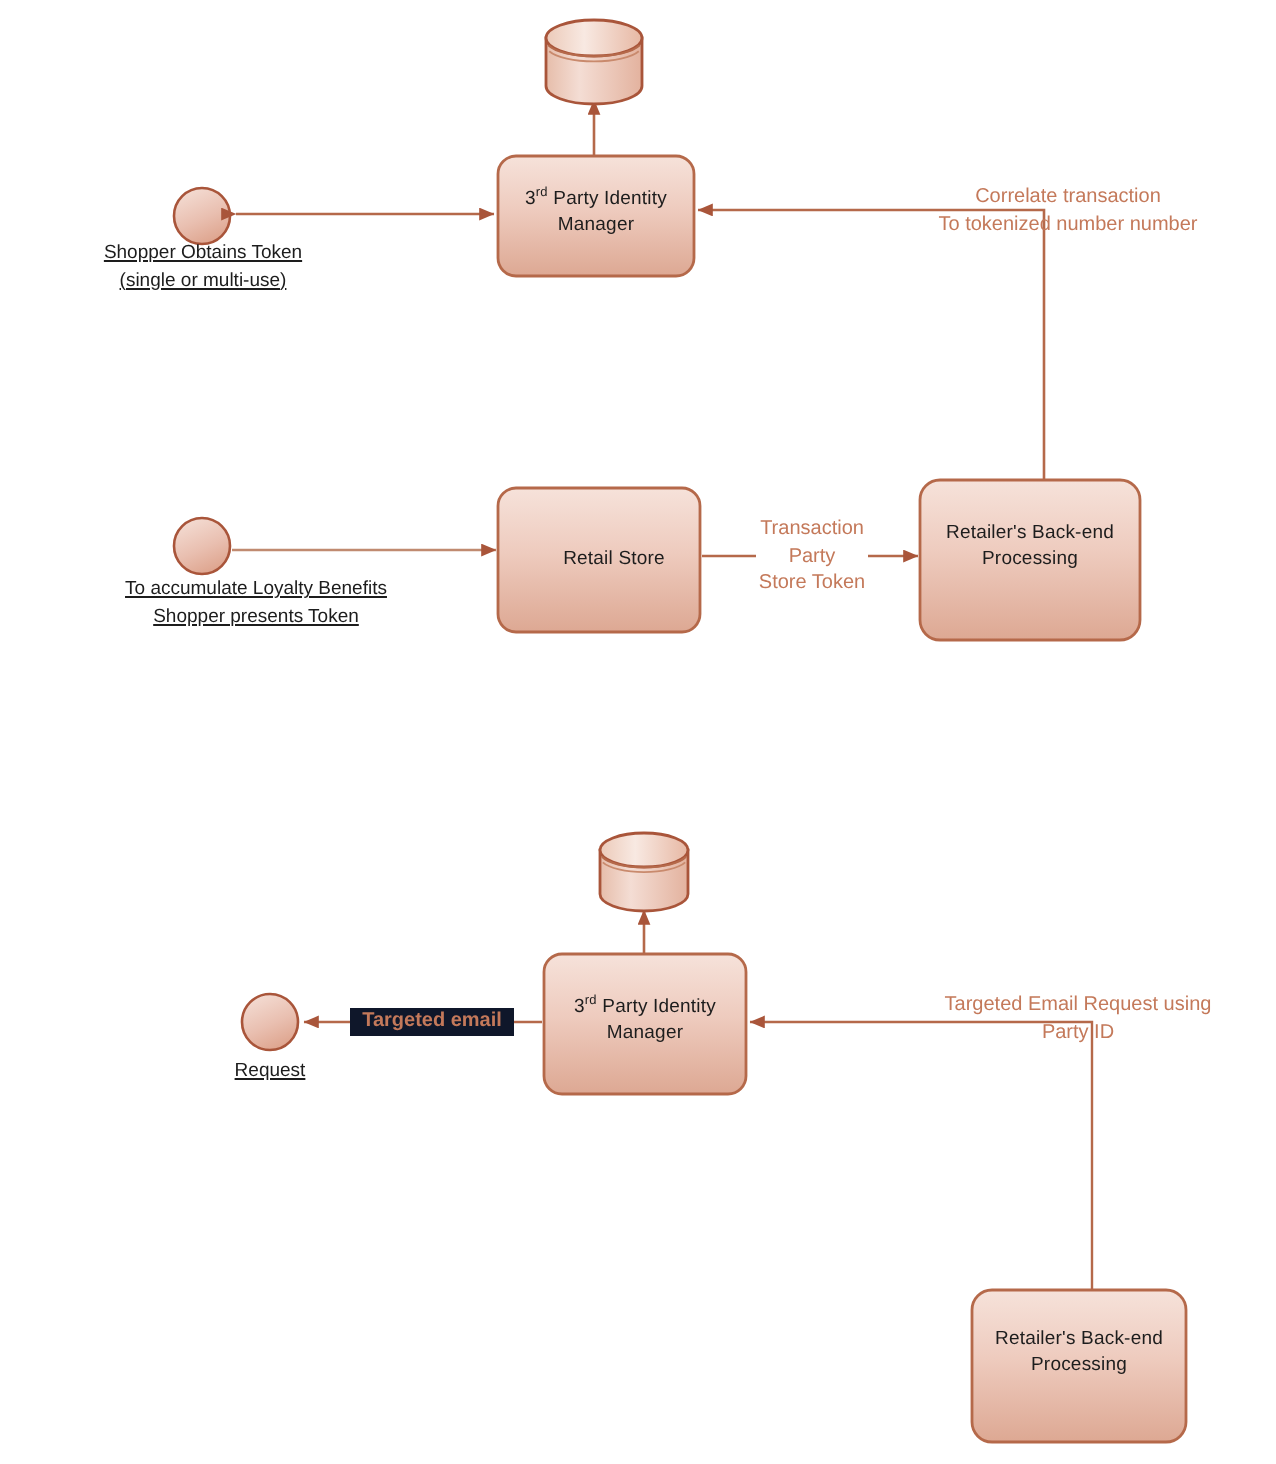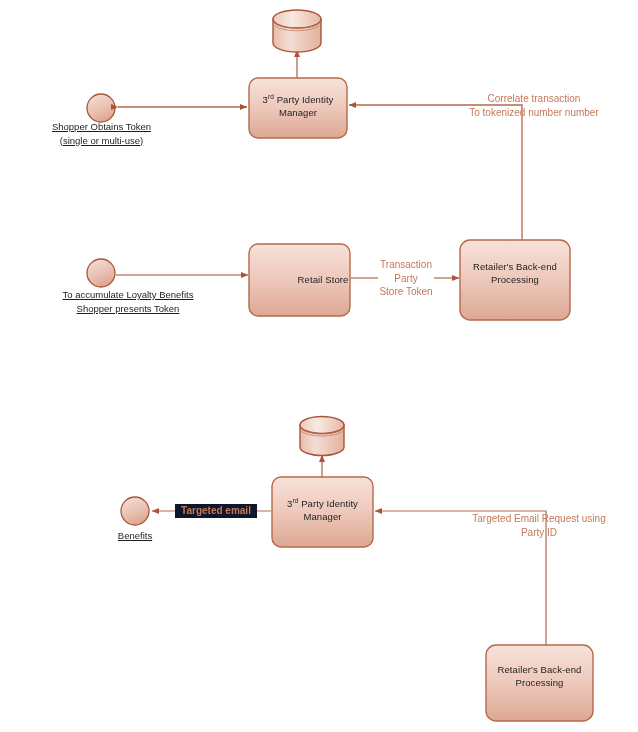--- a/index.html
+++ b/index.html
@@ -189,49 +189,49 @@
   <div class="edge-label" style="left:434px; top:92px; width:200px;">
     <div>Correlate transaction</div>
     <div>To tokenized number number</div>
   </div>
 
   <div class="outer-label" style="left:18px; top:288px; width:220px;">
     <div>To accumulate Loyalty Benefits</div>
     <div>Shopper presents Token</div>
   </div>
 
-  <div class="node-label" style="left:237px; top:273px; width:116px;padding-left:28px;">
+  <div class="node-label" style="left:249px; top:273px; width:116px;">
     <div>Retail Store</div>
   </div>
 
   <div class="edge-label" style="left:371px; top:258px; width:70px;">
     <div>Transaction</div>
     <div class="inline">Party</div>
     <div>Store Token</div>
   </div>
 
   <div class="node-label" style="left:460px; top:260px; width:110px;">
     <div>Retailer's Back-end</div>
     <div>Processing</div>
   </div>
 
   <div class="node-label" style="left:272px; top:497px; width:101px;">
     <div><span>3</span><sup>rd</sup><span> Party Identity</span></div>
     <div>Manager</div>
   </div>
 
   <div class="outer-label" style="left:100px; top:529px; width:70px;">
-    <div>Benefits</div>
+    <div>Request</div>
   </div>
 
   <div class="edge-label inline" style="left:175px; top:504px; width:76px;">
     <div>Targeted email</div>
   </div>
 
-  <div class="edge-label" style="left:440px; top:512px; width:198px;">
+  <div class="edge-label" style="left:440px; top:496px; width:198px;">
     <div>Targeted Email Request using</div>
     <div>Party ID</div>
   </div>
 
   <div class="node-label" style="left:486px; top:663px; width:107px;">
     <div>Retailer's Back-end</div>
     <div>Processing</div>
   </div>
 
 </div>

